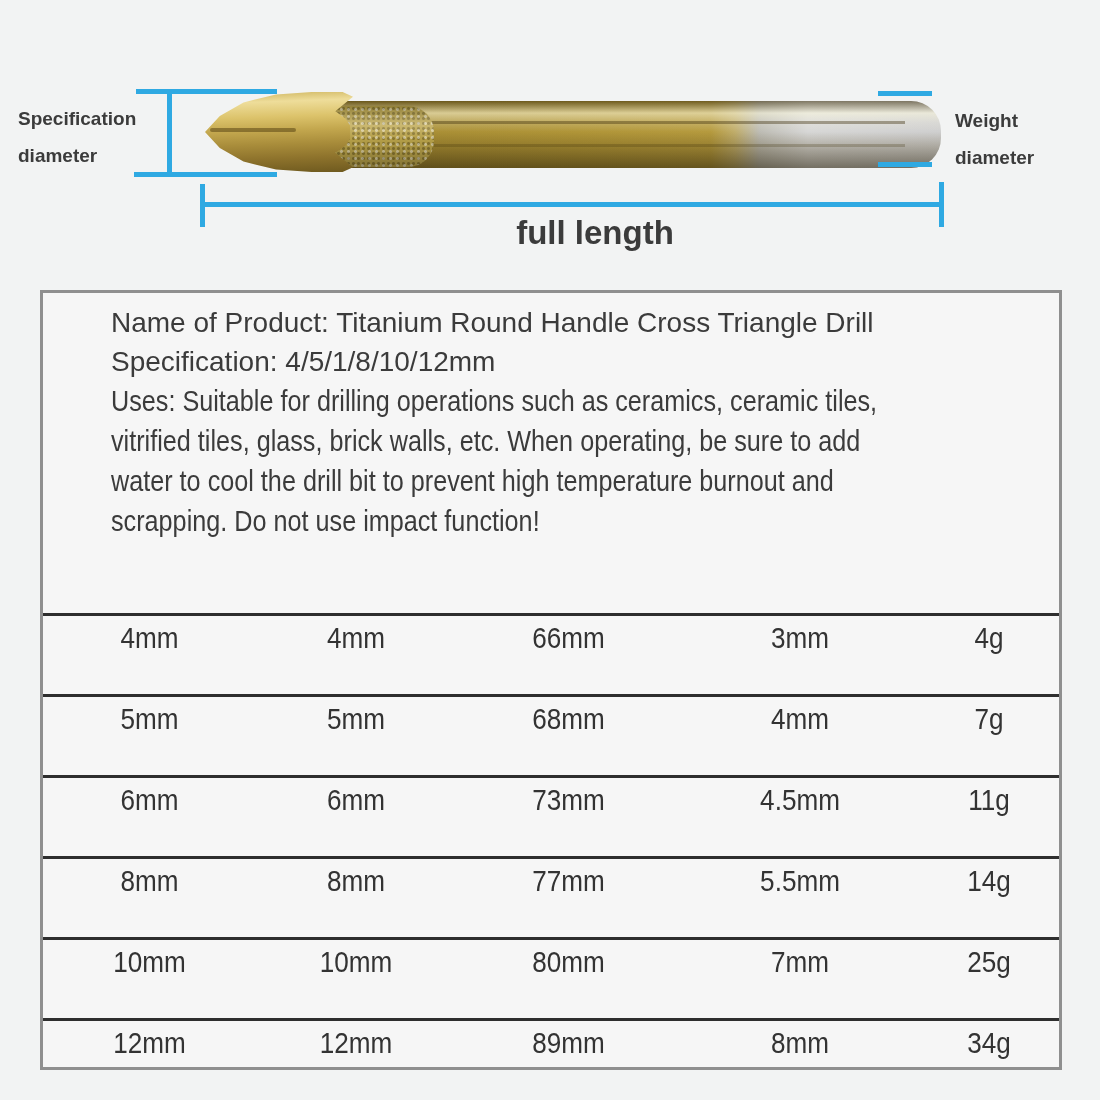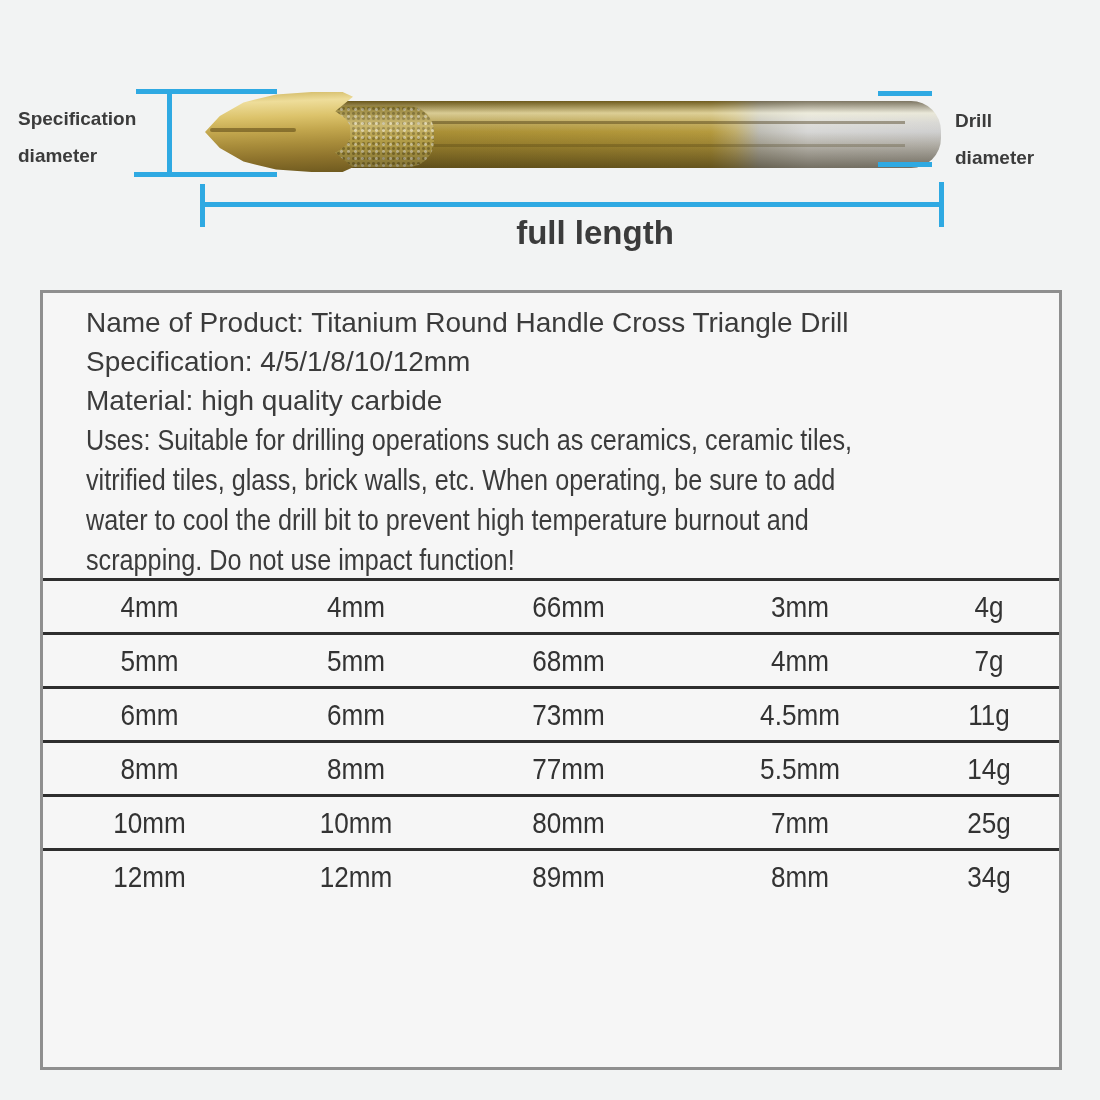--- a/index.html
+++ b/index.html
@@ -40,29 +40,29 @@
     background:linear-gradient(178deg,#cdb35c 0%,#eedd9a 14%,#dcc36b 32%,#c3a74e 48%,#a98d3b 64%,#8e732c 81%,#6f5a1f 100%);
   }
   .drill-seam{left:210px;top:128px;width:86px;height:4px;background:rgba(90,70,20,.55);border-radius:2px;}
 
   
   .info-box{
     left:40px;top:290px;width:1022px;height:780px;box-sizing:border-box;
     border:3px solid var(--box-border,#8f8f8f);
     background:var(--box-bg,#f6f6f6);
   }
-  .info-text{height:285px;padding:10px 20px 0 43px;box-sizing:border-box;overflow:hidden;}
+  .info-text{height:285px;padding:10px 20px 0 68px;box-sizing:border-box;overflow:hidden;}
   .info-line{font-size:28px;line-height:39px;white-space:nowrap;}
   .uses-line{font-size:30px;line-height:40px;white-space:nowrap;transform:scaleX(.84);transform-origin:0 50%;}
 
   
   .t-row{display:grid;grid-template-columns:213px 200px 225px 238px 140px;align-items:center;
          border-top:3px solid var(--table-line,#2e2e2e);box-sizing:border-box;}
   .t-head{height:52px;}
-  .t-data{height:54px;}
+  .t-data{height:46px;margin-top:35px;}
   .t-hcell{text-align:center;font-weight:bold;font-size:25px;transform:scaleX(.9);}
   .t-cell{text-align:center;font-size:30px;color:#333;transform:scaleX(.87);}
   .t-footer{height:55px;border-top:3px solid var(--table-line,#2e2e2e);box-sizing:border-box;
             display:flex;align-items:center;padding-left:37px;}
   .t-footer span{font-weight:bold;font-size:28px;white-space:nowrap;transform:scaleX(.82);transform-origin:0 50%;color:#333;}
 </style>
 </head>
 <body>
 
 <div class="abs" style="left:0;top:0;width:1100px;height:290px;">
@@ -78,36 +78,35 @@
   <div class="abs measure" style="left:167px;top:89px;width:5px;height:88px;"></div>
   <div class="abs measure" style="left:134px;top:172px;width:143px;height:5px;"></div>
   <div class="abs fig-label" style="left:18px;top:100px;">
     <div>Specification</div>
     <div>diameter</div>
   </div>
 
   <div class="abs measure" style="left:878px;top:91px;width:54px;height:5px;"></div>
   <div class="abs measure" style="left:878px;top:162px;width:54px;height:5px;"></div>
   <div class="abs fig-label" style="left:955px;top:102px;">
-    <div>Drill</div>
+    <div>Weight</div>
     <div>diameter</div>
   </div>
 
   <div class="abs measure" style="left:200px;top:184px;width:5px;height:43px;"></div>
   <div class="abs measure" style="left:200px;top:202px;width:744px;height:5px;"></div>
   <div class="abs measure" style="left:939px;top:182px;width:5px;height:45px;"></div>
   <div class="abs full-length-label" style="left:430px;top:214px;width:330px;">full length</div>
 </div>
 
 <div class="abs info-box">
 
   <div class="info-text">
     <div class="info-line">Name of Product: Titanium Round Handle Cross Triangle Drill</div>
     <div class="info-line">Specification: 4/5/1/8/10/12mm</div>
-    <div class="info-line">Material: high quality carbide</div>
     <div class="uses-line">Uses: Suitable for drilling operations such as ceramics, ceramic tiles,</div>
     <div class="uses-line">vitrified tiles, glass, brick walls, etc. When operating, be sure to add</div>
     <div class="uses-line">water to cool the drill bit to prevent high temperature burnout and</div>
     <div class="uses-line">scrapping. Do not use impact function!</div>
   </div>
 
 
   <div class="t-row t-data">
     <div class="t-cell">4mm</div>
     <div class="t-cell">4mm</div>

